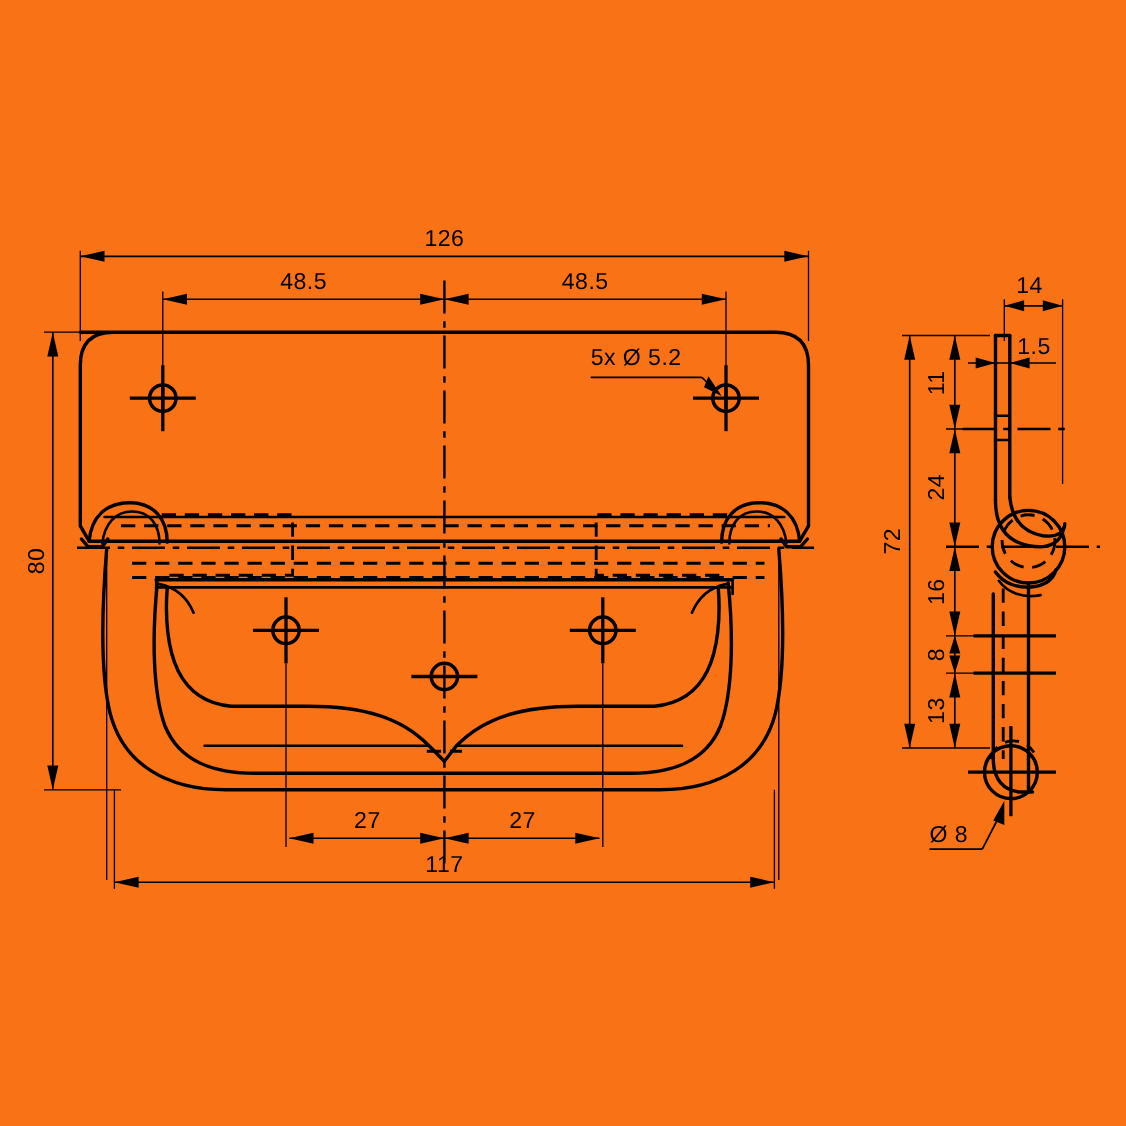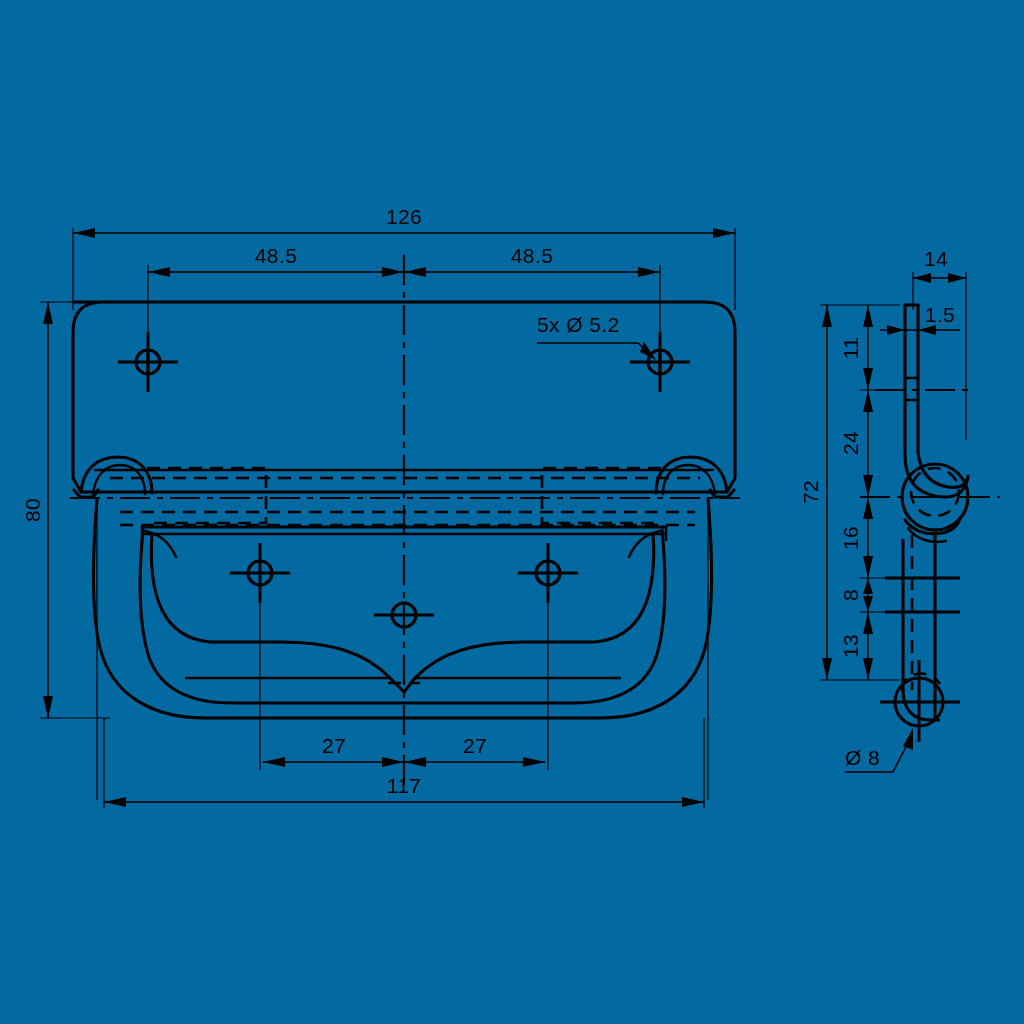--- a/index.html
+++ b/index.html
@@ -10,21 +10,21 @@
   body {
     width: 1024px;
     height: 1024px;
     font-family: "Liberation Sans", sans-serif;
     overflow: hidden;
   }
   #drawing-root {
     position: relative;
     width: 1024px;
     height: 1024px;
-    background: #0369a1;
+    background: #f97316;
   }
   svg#tech-drawing {
     display: block;
     width: 1024px;
     height: 1024px;
   }
   .outline {
     fill: none;
     stroke: #000000;
     stroke-width: 3.1;

